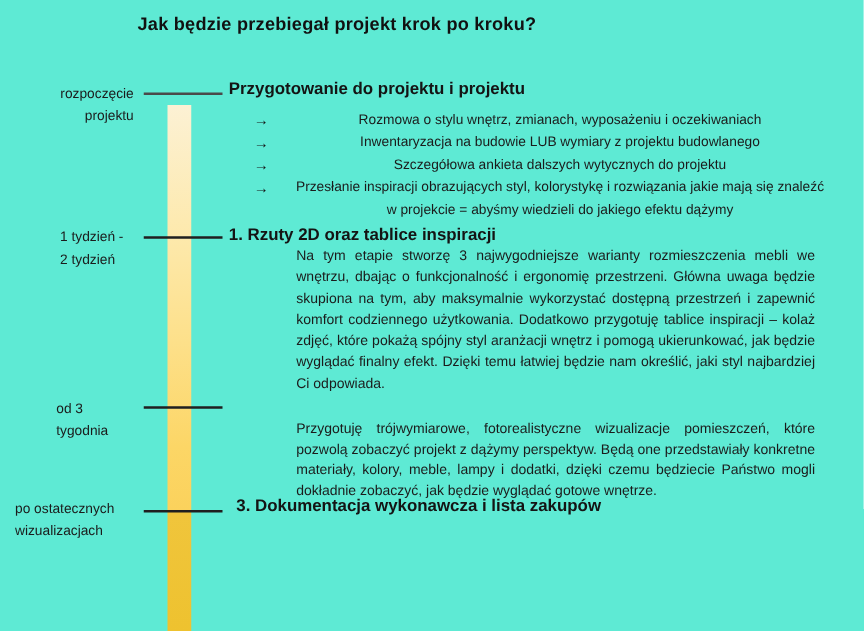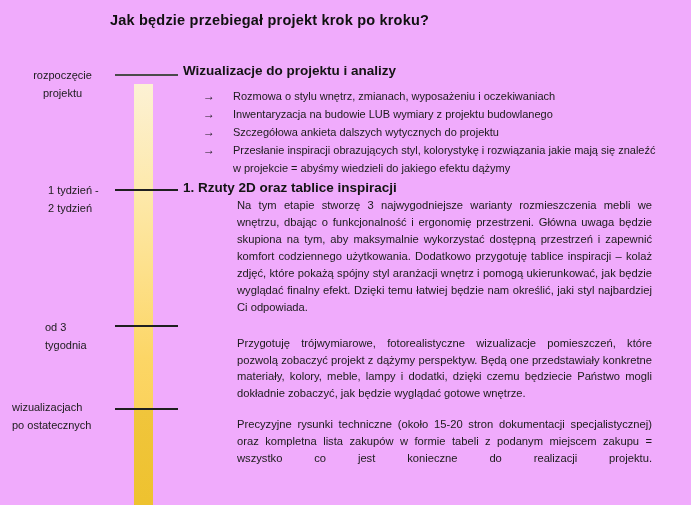--- a/index.html
+++ b/index.html
@@ -1,37 +1,37 @@
 <!DOCTYPE html>
 <html><head>
 <meta charset="utf-8">
 <style>
   html,body { margin:0; padding:0; background:#ffffff; }
   .slide {
-    position:relative; width:691px; height:505px; background:#f0abfc;
+    position:relative; width:691px; height:505px; background:#5eead4;
     font-family:"Liberation Sans", sans-serif; color:#1b1b1b; overflow:hidden;
   }
   .page-title {
     position:absolute; left:110px; top:12px;
     font-size:14.5px; font-weight:700; letter-spacing:0.2px; color:#111;
   }
   .timeline-bar {
     position:absolute; left:134px; top:84px; width:19px; height:421px;
     background:linear-gradient(to bottom,#FCF1D4 0%,#FDE9AC 25%,#FDE08A 45%,#FCD666 65%,#FBD25C 77%,#F0C53C 77%,#EEC22F 100%);
   }
   .connector { position:absolute; left:115px; width:63px; height:2px; background:#1f1f1f; }
   .connector.first { background:#4a4a4a; height:1.5px; }
   .tl-label { position:absolute; font-size:11px; line-height:18px; color:#1b1b1b; }
   .tl-label span { display:block; }
-  .tl-label.right { text-align:center; }
+  .tl-label.right { text-align:right; }
   .sec-heading { position:absolute; font-size:13.5px; font-weight:700; color:#141414; white-space:nowrap; }
   .bullets { position:absolute; left:203px; top:87px; width:460px; }
   .bullet { display:flex; font-size:11px; line-height:18px; }
   .bullet .arrow { flex:none; width:30px; font-weight:700; font-size:12px; color:#161616; }
-  .bullet .btext { flex:1; color:#1b1b1b; }
+  .bullet .btext { flex:1; color:#1b1b1b;text-align:center; }
   .body-text {
     position:absolute; left:237px; width:415px;
     font-size:11.2px; line-height:17px; text-align:justify; color:#1b1b1b;
   }
   #para-docs { text-align-last:justify; }
 </style>
 </head>
 <body>
 
 <div class="slide">
@@ -51,25 +51,25 @@
   </div>
   <div class="tl-label" style="left:48px; top:181px">
     <span>1 tydzień -</span>
     <span>2 tydzień</span>
   </div>
   <div class="tl-label" style="left:45px; top:318px">
     <span>od 3</span>
     <span>tygodnia</span>
   </div>
   <div class="tl-label" style="left:12px; top:398px">
+    <span>po ostatecznych</span>
     <span>wizualizacjach</span>
-    <span>po ostatecznych</span>
   </div>
 
-  <div class="sec-heading" style="left:183px; top:63px">Wizualizacje do projektu i analizy</div>
+  <div class="sec-heading" style="left:183px; top:63px">Przygotowanie do projektu i projektu</div>
   <div class="bullets">
     <div class="bullet">
       <span class="arrow">→</span>
       <span class="btext">Rozmowa o stylu wnętrz, zmianach, wyposażeniu i oczekiwaniach</span>
     </div>
     <div class="bullet">
       <span class="arrow">→</span>
       <span class="btext">Inwentaryzacja na budowie LUB wymiary z projektu budowlanego</span>
     </div>
     <div class="bullet">
@@ -80,15 +80,15 @@
       <span class="arrow">→</span>
       <span class="btext">Przesłanie inspiracji obrazujących styl, kolorystykę i rozwiązania jakie mają się znaleźć w projekcie = abyśmy wiedzieli do jakiego efektu dążymy</span>
     </div>
   </div>
 
   <div class="sec-heading" style="left:183px; top:180px">1. Rzuty 2D oraz tablice inspiracji</div>
   <div class="body-text" style="top:197px">Na tym etapie stworzę 3 najwygodniejsze warianty rozmieszczenia mebli we wnętrzu, dbając o funkcjonalność i ergonomię przestrzeni. Główna uwaga będzie skupiona na tym, aby maksymalnie wykorzystać dostępną przestrzeń i zapewnić komfort codziennego użytkowania. Dodatkowo przygotuję tablice inspiracji – kolaż zdjęć, które pokażą spójny styl aranżacji wnętrz i pomogą ukierunkować, jak będzie wyglądać finalny efekt. Dzięki temu łatwiej będzie nam określić, jaki styl najbardziej Ci odpowiada.</div>
 
   <div class="body-text" style="top:335px; line-height:16.5px">Przygotuję trójwymiarowe, fotorealistyczne wizualizacje pomieszczeń, które pozwolą zobaczyć projekt z dążymy perspektyw. Będą one przedstawiały konkretne materiały, kolory, meble, lampy i dodatki, dzięki czemu będziecie Państwo mogli dokładnie zobaczyć, jak będzie wyglądać gotowe wnętrze.</div>
 
-  <div class="body-text" id="para-docs" style="top:416px">Precyzyjne rysunki techniczne (około 15-20 stron dokumentacji specjalistycznej) oraz kompletna lista zakupów w formie tabeli z podanym miejscem zakupu = wszystko co jest konieczne do realizacji projektu.</div>
+  <div class="sec-heading" style="left:189px; top:397px">3. Dokumentacja wykonawcza i lista zakupów</div>
 
 </div>
 
 </body></html>

